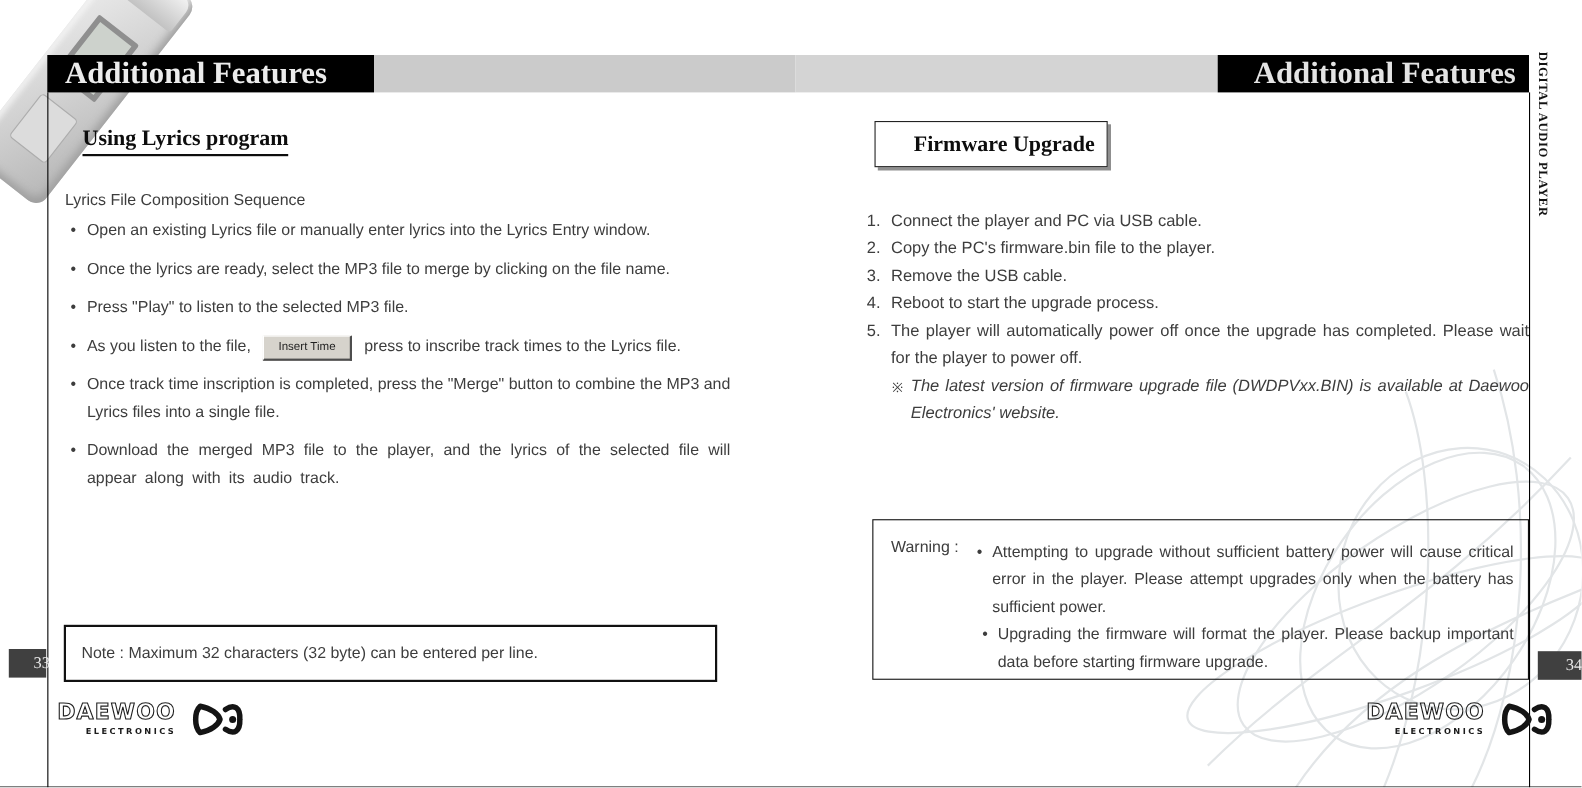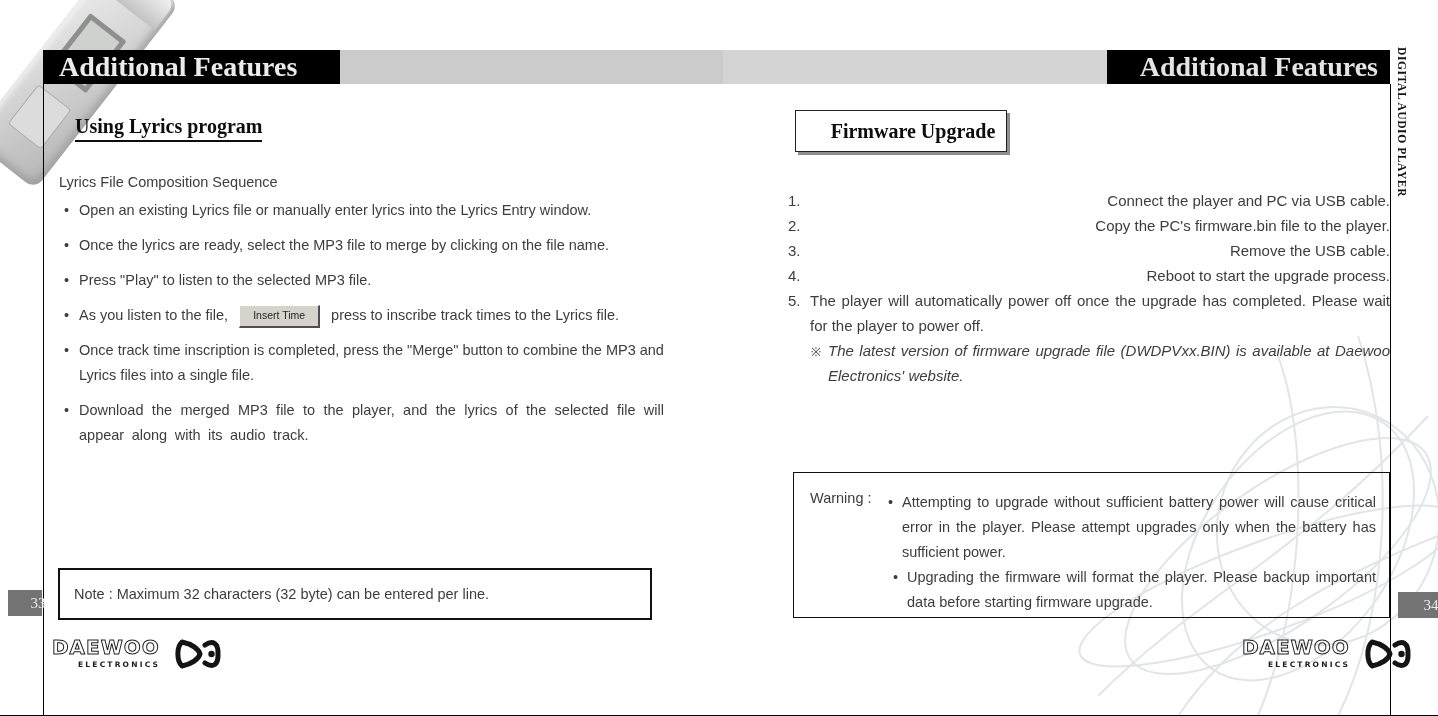--- a/index.html
+++ b/index.html
@@ -55,35 +55,35 @@
   .bullet.extra-gap { margin-top:8px; }
   .win-btn { display:inline-block; background:#d6d3cc; color:#1f1f1f;
     border-top:1px solid #ffffff; border-left:1px solid #ffffff;
     border-right:2px solid #4e4e4e; border-bottom:2px solid #4e4e4e;
     font-size:10.5px; line-height:1; padding:4px 13px 5px; margin:-2px 7px; vertical-align:1px; }
 
   .note-box { position:absolute; left:58px; top:568px; width:594px; height:52px; z-index:2;
     border:2px solid #111; background:#fff; display:flex; align-items:center;
     padding-left:14px; font-size:14.5px; }
 
-  .badge { position:absolute; z-index:3; background:#737373; color:#ececec;
+  .badge { position:absolute; z-index:3; background:#404040; color:#ececec;
     font-family:"Liberation Serif", serif; font-size:15px;
     display:flex; align-items:center; justify-content:center;padding-left:26px; }
   .badge-33 { left:8px;  top:590px; width:34px; height:26px; }
   .badge-34 { left:1398px; top:592px; width:40px; height:26px; }
 
   
   .fw-box { position:absolute; left:795px; top:110px; width:212px; height:42px; z-index:2;
     border:1.5px solid #222; box-shadow:3px 3px 0 #8f8f8f; background:#fff;
     display:flex; align-items:center; justify-content:center;
     font-family:"Liberation Serif", serif; font-weight:bold; font-size:20px; color:#0d0d0d;padding-left:24px; }
   .rp-steps { position:absolute; left:788px; top:188px; width:602px; z-index:2; font-size:15px; }
   .step { display:flex; line-height:25px; }
   .step .num { width:22px; flex:0 0 22px; }
-  .step .stext { flex:1;text-align:right; }
+  .step .stext { flex:1; }
   .step.wrap .stext { text-align:justify; }
   .footnote { display:flex; line-height:25px; padding-left:23px; }
   .footnote .fn-marker { width:17px; flex:0 0 17px; font-size:12px; padding-top:2px; }
   .footnote .fn-body { flex:1;font-style:italic; }
   .footnote .fn-text { display:block; text-align:justify; }
   .footnote .fn-url { display:block; }
 
   .warn-box { position:absolute; left:793px; top:472px; width:597px; height:146px; z-index:1;
     border:1.5px solid #111; display:flex; padding:17px 13px 0 16px; font-size:14.5px; }
   .warn-label { width:78px; flex:0 0 78px; }

